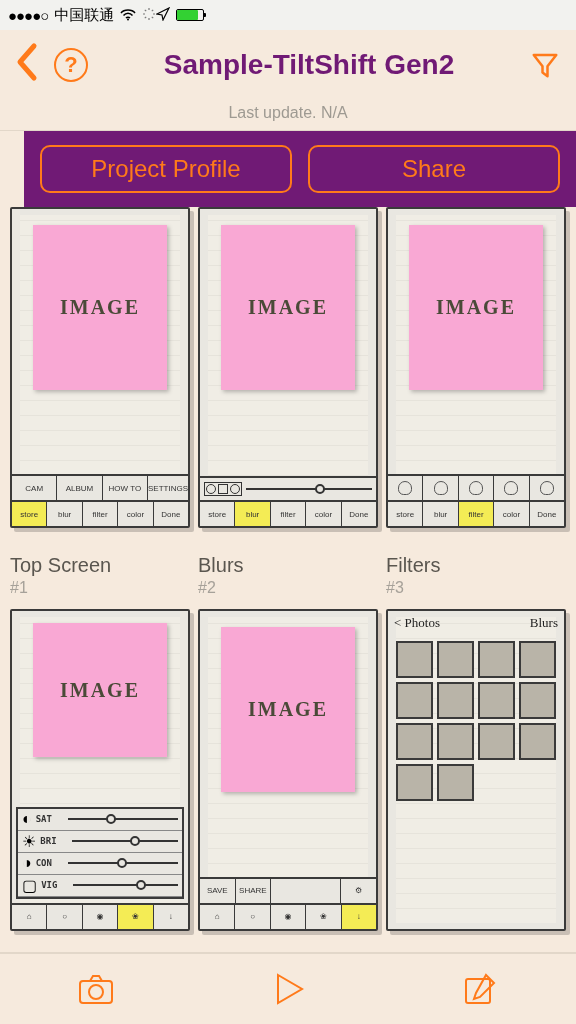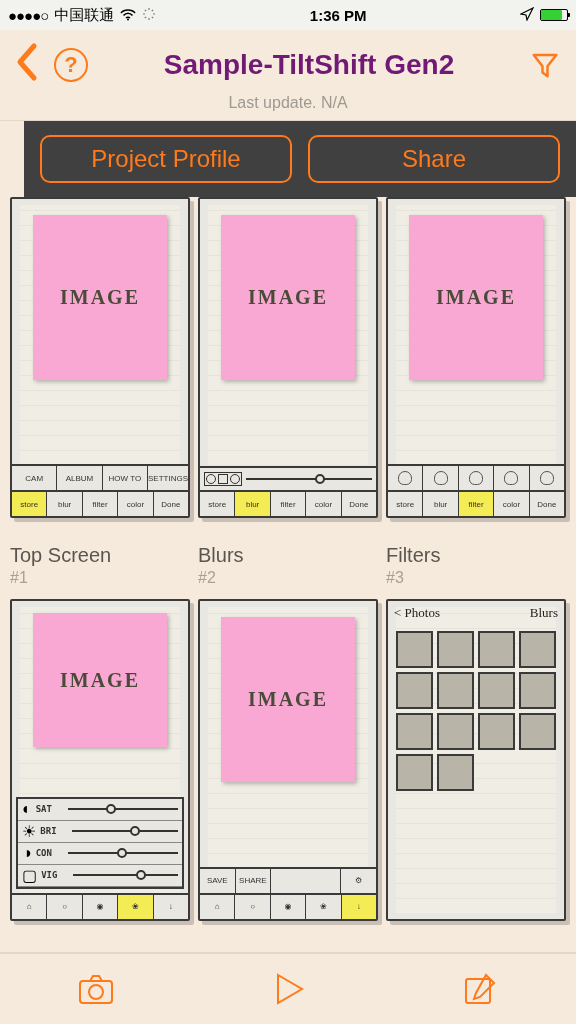--- a/index.html
+++ b/index.html
@@ -15,26 +15,26 @@
   .battery::after { content: ""; position: absolute; right: -3px; top: 3px; width: 2px; height: 4px; background: #000; border-radius: 0 1px 1px 0; }
   .battery-fill { background: #33d133; width: 80%; height: 100%; border-radius: 1px; }
   
   
   .header { background: #f6eadd; padding: 12px 16px 8px; border-bottom: 1px solid #e2d7c9; }
   .header-row { display: flex; align-items: center; gap: 14px; }
   .back-chevron { color: #ff7a1a; font-size: 40px; font-weight: 300; line-height: 1; }
   .help-circle { width: 34px; height: 34px; border: 2px solid #ff7a1a; border-radius: 50%; display: flex; align-items: center; justify-content: center; color: #ff7a1a; font-size: 22px; font-weight: 600; }
   .title-block { flex: 1; text-align: center; }
   .title { font-size: 28px; font-weight: 700; color: #701a75; }
-  .subtitle { font-size: 16px; color: #9e9a92; margin-top: 6px; text-align: center; }
+  .subtitle { font-size: 16px; color: #9e9a92; margin-top: 16px; text-align: center; }
   .funnel { width: 30px; height: 30px; color: #ff7a1a; }
   .funnel svg { width: 100%; height: 100%; }
   
   
-  .actions { display: flex; gap: 16px; padding: 14px 16px; background: #404040; margin-left: 24px; }
+  .actions { display: flex; gap: 16px; padding: 14px 16px; background: #701a75; margin-left: 24px; }
   .action-btn { flex: 1; height: 48px; border: 2px solid #ff7a1a; border-radius: 10px; background: transparent; color: #ff7a1a; font-size: 24px; font-weight: 400; display: flex; align-items: center; justify-content: center; }
   
   
   .content { background: #f6eadd; padding: 0 10px; height: 750px; overflow: hidden; }
   .grid { display: grid; grid-template-columns: repeat(3, 1fr); gap: 12px 8px; }
   .card { display: flex; flex-direction: column; }
   .thumb { width: 100%; aspect-ratio: 0.56; background: #e9e7e1; border: 2px solid #3a3a3a; border-radius: 2px; box-shadow: 4px 4px 0 rgba(0,0,0,0.18); position: relative; overflow: hidden; }
   .thumb-inner { position: absolute; inset: 6px 8px; background: repeating-linear-gradient(0deg, #f0ede5 0 14px, #e6e3db 14px 15px), repeating-linear-gradient(90deg, transparent 0 14px, rgba(0,0,0,0.05) 14px 15px); }
   .sticky { position: absolute; top: 16px; left: 12%; width: 76%; height: 52%; background: #f9a8d4; box-shadow: 2px 2px 4px rgba(0,0,0,0.25); display: flex; align-items: center; justify-content: center; font-family: "Comic Sans MS", cursive; font-size: 20px; font-weight: 600; color: #4a4a38; letter-spacing: 2px; }
   .thumb-toolbar { position: absolute; bottom: 0; left: 0; right: 0; }
@@ -94,21 +94,20 @@
             <line x1="1" y1="7" x2="3" y2="7"></line>
             <line x1="11" y1="7" x2="13" y2="7"></line>
             <line x1="2.8" y1="2.8" x2="4.2" y2="4.2"></line>
             <line x1="9.8" y1="9.8" x2="11.2" y2="11.2"></line>
             <line x1="2.8" y1="11.2" x2="4.2" y2="9.8"></line>
             <line x1="9.8" y1="4.2" x2="11.2" y2="2.8"></line>
           </g>
         </svg>
     </span>
   </div>
-  <div class="status-center">1:36 PM</div>
   <div class="status-right">
     <span>
       <svg width="14" height="14" viewBox="0 0 14 14">
           <path d="M1 7 L13 1 L7 13 L6 8 Z" fill="none" stroke="#000" stroke-width="1.2"></path>
         </svg>
     </span>
     <div class="battery">
         <div class="battery-fill"></div>
       </div>
   </div>

